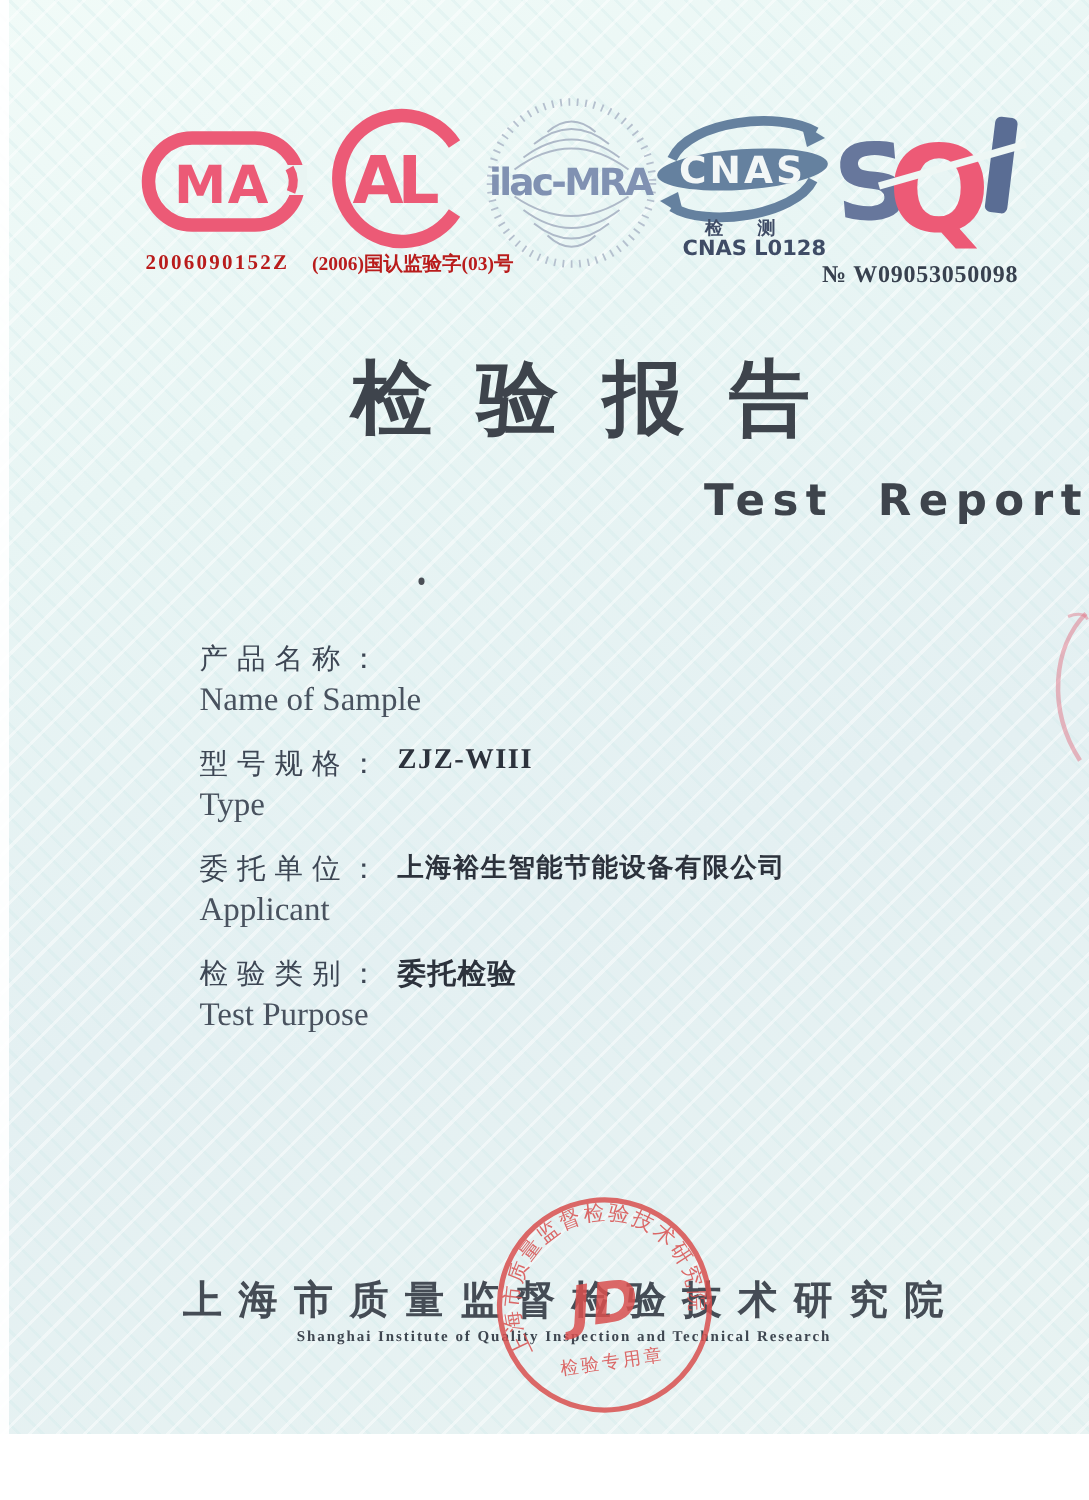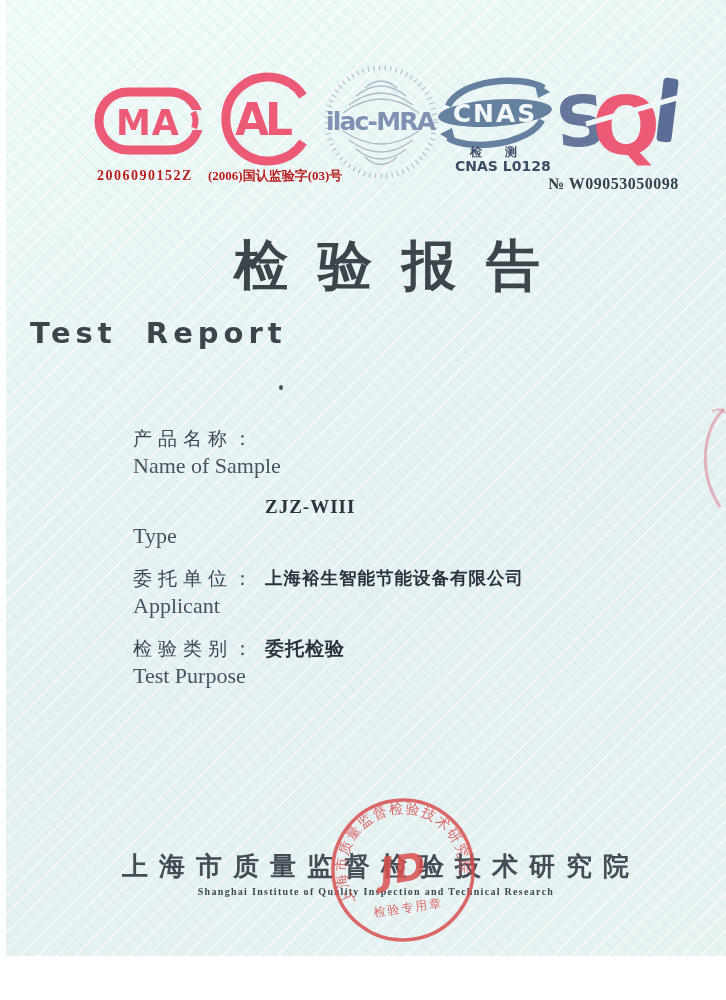--- a/index.html
+++ b/index.html
@@ -11,21 +11,21 @@
            repeating-linear-gradient(45deg, rgba(208,234,234,0.30) 0 2px, rgba(255,255,255,0) 2px 11px),
            linear-gradient(160deg,#f1fbf8 0%,#e8f5f4 28%,#e4f0f2 58%,#e8f3f2 100%);}
   .edge-left{position:absolute;left:0;top:0;width:6px;height:991px;background:rgba(255,255,255,0.9);}
   .scan-line{position:absolute;left:28px;top:990px;width:698px;height:2px;
              background:linear-gradient(90deg,#b9c6cc,#5f7078 40%,#8da0a8 80%,#a7b6bc);}
   .abs{position:absolute;}
   .cap{color:#b91c1c;font-weight:bold;white-space:nowrap;}
   .report-no{left:548px;top:175px;font-size:16px;font-weight:bold;color:#38414f;letter-spacing:0.5px;white-space:nowrap;}
   .title-cn{left:234px;top:230px;font-family:"DejaVu Sans","Liberation Sans",sans-serif;
             font-size:54px;font-weight:700;color:#3e444c;letter-spacing:30px;white-space:nowrap;}
-  .title-en{left:0;top:316px;width:726px;text-align:left;padding-left:30px;box-sizing:border-box;
+  .title-en{left:0;top:316px;width:726px;text-align:right;padding-left:30px;box-sizing:border-box;
             font-family:"DejaVu Sans","Liberation Sans",sans-serif;font-size:29px;font-weight:700;
             color:#3e444c;letter-spacing:5px;word-spacing:14px;white-space:nowrap;}
   .dot{left:279px;top:385px;width:4px;height:5px;border-radius:50%;background:#4a4f56;}
   .field-row{left:133px;width:560px;height:60px;text-align:right;}
   .f-label{position:absolute;left:0;top:0;font-size:19px;color:#3d4654;letter-spacing:6px;white-space:nowrap;}
   .f-value{position:absolute;left:132px;top:0;font-size:19px;font-weight:bold;color:#2c323c;
            letter-spacing:1px;white-space:nowrap;}
   .f-en{position:absolute;left:0;top:27px;font-size:22px;color:#49525f;white-space:nowrap;}
   .inst-cn{left:0;top:849px;width:726px;text-align:center;padding-left:36px;box-sizing:border-box;
            font-size:26px;font-weight:600;color:#454c55;letter-spacing:11px;white-space:nowrap;}
@@ -92,20 +92,21 @@
 
   <div class="abs title-cn">检验报告</div>
   <div class="abs title-en">Test Report</div>
   <div class="abs dot"></div>
 
   <div class="abs field-row" style="top:426px;">
     <span class="f-label">产品名称：</span>
     <span class="f-en">Name of Sample</span>
   </div>
   <div class="abs field-row" style="top:496px;">
+    <span class="f-label">型号规格：</span>
     <span class="f-value">ZJZ-WIII</span>
     <span class="f-en">Type</span>
   </div>
   <div class="abs field-row" style="top:566px;">
     <span class="f-label">委托单位：</span>
     <span class="f-value" style="font-size:17.5px;">上海裕生智能节能设备有限公司</span>
     <span class="f-en">Applicant</span>
   </div>
   <div class="abs field-row" style="top:636px;">
     <span class="f-label">检验类别：</span>

